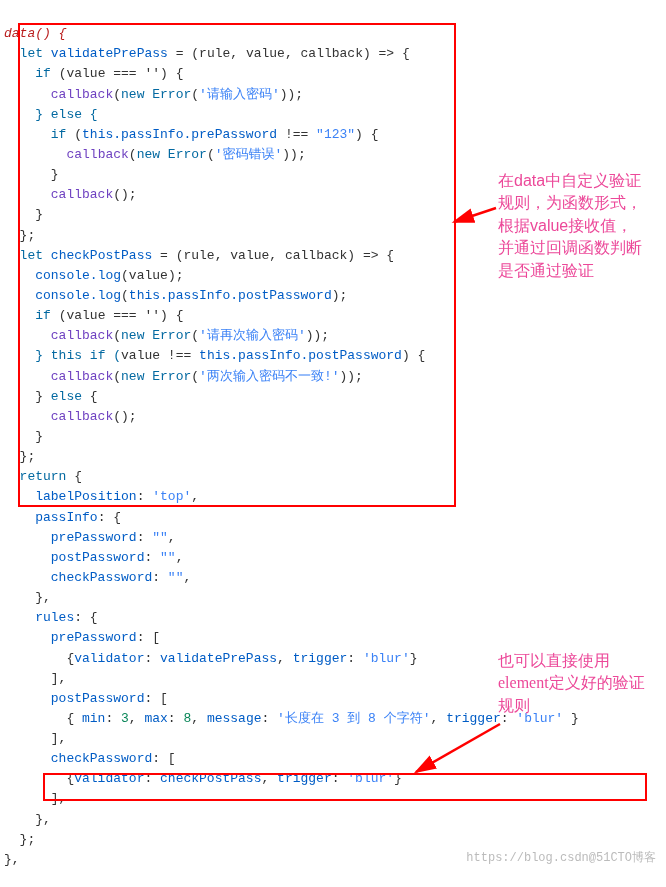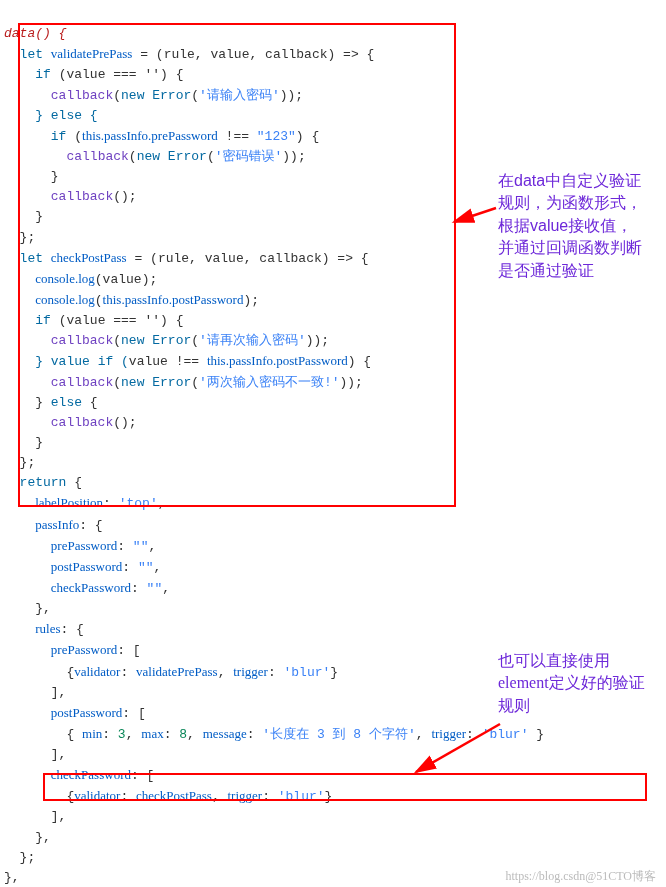--- a/index.html
+++ b/index.html
@@ -13,48 +13,48 @@
     width: 666px;
     box-sizing: border-box;
     position: relative;
   }
   .code {
     white-space: pre;
     position: relative;
   }
   .kw { color: #0369a1; }       
   .fn { color: #6f42c1; }
-  .nm { color: #005cc5; font-family: Liberation Serif, serif; }       
+  .nm { color: #005cc5; }       
   .str { color: #3b82f6; }      
   .num { color: #098658; }
   .und { }
   .data-fn { color: #b91c1c; font-style: italic; }
   .box-red {
     border: 2px solid red;
     position: absolute;
     pointer-events: none;
   }
   .annot {
     position: absolute;
-    color: #6d28d9;
+    color: #ec4899;
     font-family: "Microsoft YaHei", sans-serif;
     font-size: 16px;
     line-height: 1.4;
     width: 150px;
   }
   .arrow {
     position: absolute;
     pointer-events: none;
   }
   .watermark {
     position: absolute;
     bottom: 6px;
     right: 10px;
     color: #bbb;
-    font-family: Liberation Serif, serif;
+    font-family: Liberation Mono, monospace;
     font-size: 12px;
   }
 </style>
 </head>
 <body>
 
 <div class="code">
 <span class="data-fn">data() {</span>
   <span class="kw">let</span> <span class="nm">validatePrePass</span> = (<span class="und">rule</span>, <span class="und">value</span>, <span class="und">callback</span>) =&gt; {
     <span class="kw">if</span> (<span class="und">value</span><span> === '') {</span>
@@ -64,21 +64,21 @@
         <span class="fn und">callback</span>(<span class="kw">new Error</span>(<span class="str">'密码错误'</span>));
       }
       <span class="fn und">callback</span>();
     }
   };
   <span class="kw">let</span> <span class="nm">checkPostPass</span> = (<span class="und">rule</span>, <span class="und">value</span>, <span class="und">callback</span>) =&gt; {
     <span class="nm">console.log</span>(<span class="und">value</span>);
     <span class="nm">console.log</span>(<span class="nm">this.passInfo.postPassword</span>);
     <span class="kw">if</span> (<span class="und">value</span><span> === '') {</span>
       <span class="fn und">callback</span>(<span class="kw">new Error</span>(<span class="str">'请再次输入密码'</span>));
-    <span class="kw">} value if (</span><span class="und">value</span> !== <span class="nm">this.passInfo.postPassword</span>) {
+    <span class="kw">} this if (</span><span class="und">value</span> !== <span class="nm">this.passInfo.postPassword</span>) {
       <span class="fn und">callback</span>(<span class="kw">new Error</span>(<span class="str">'两次输入密码不一致!'</span>));
     } <span class="kw">else</span> {
       <span class="fn und">callback</span>();
     }
   };
   <span class="kw">return</span> {
     <span class="nm">labelPosition</span>: <span class="str">'top'</span>,
     <span class="nm">passInfo</span>: {
       <span class="nm">prePassword</span>: <span class="str">""</span>,
       <span class="nm">postPassword</span>: <span class="str">""</span>,

